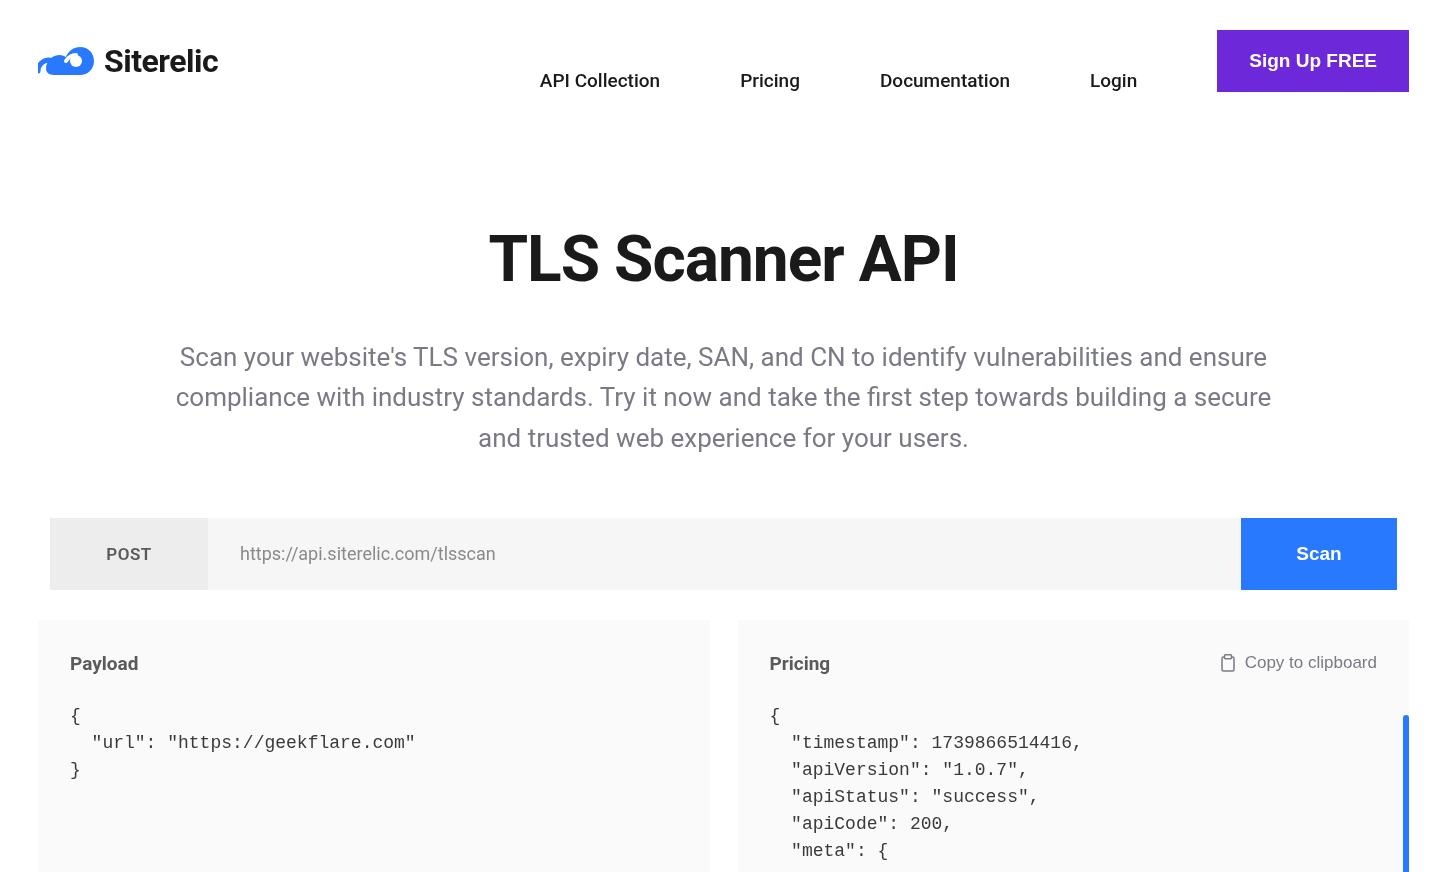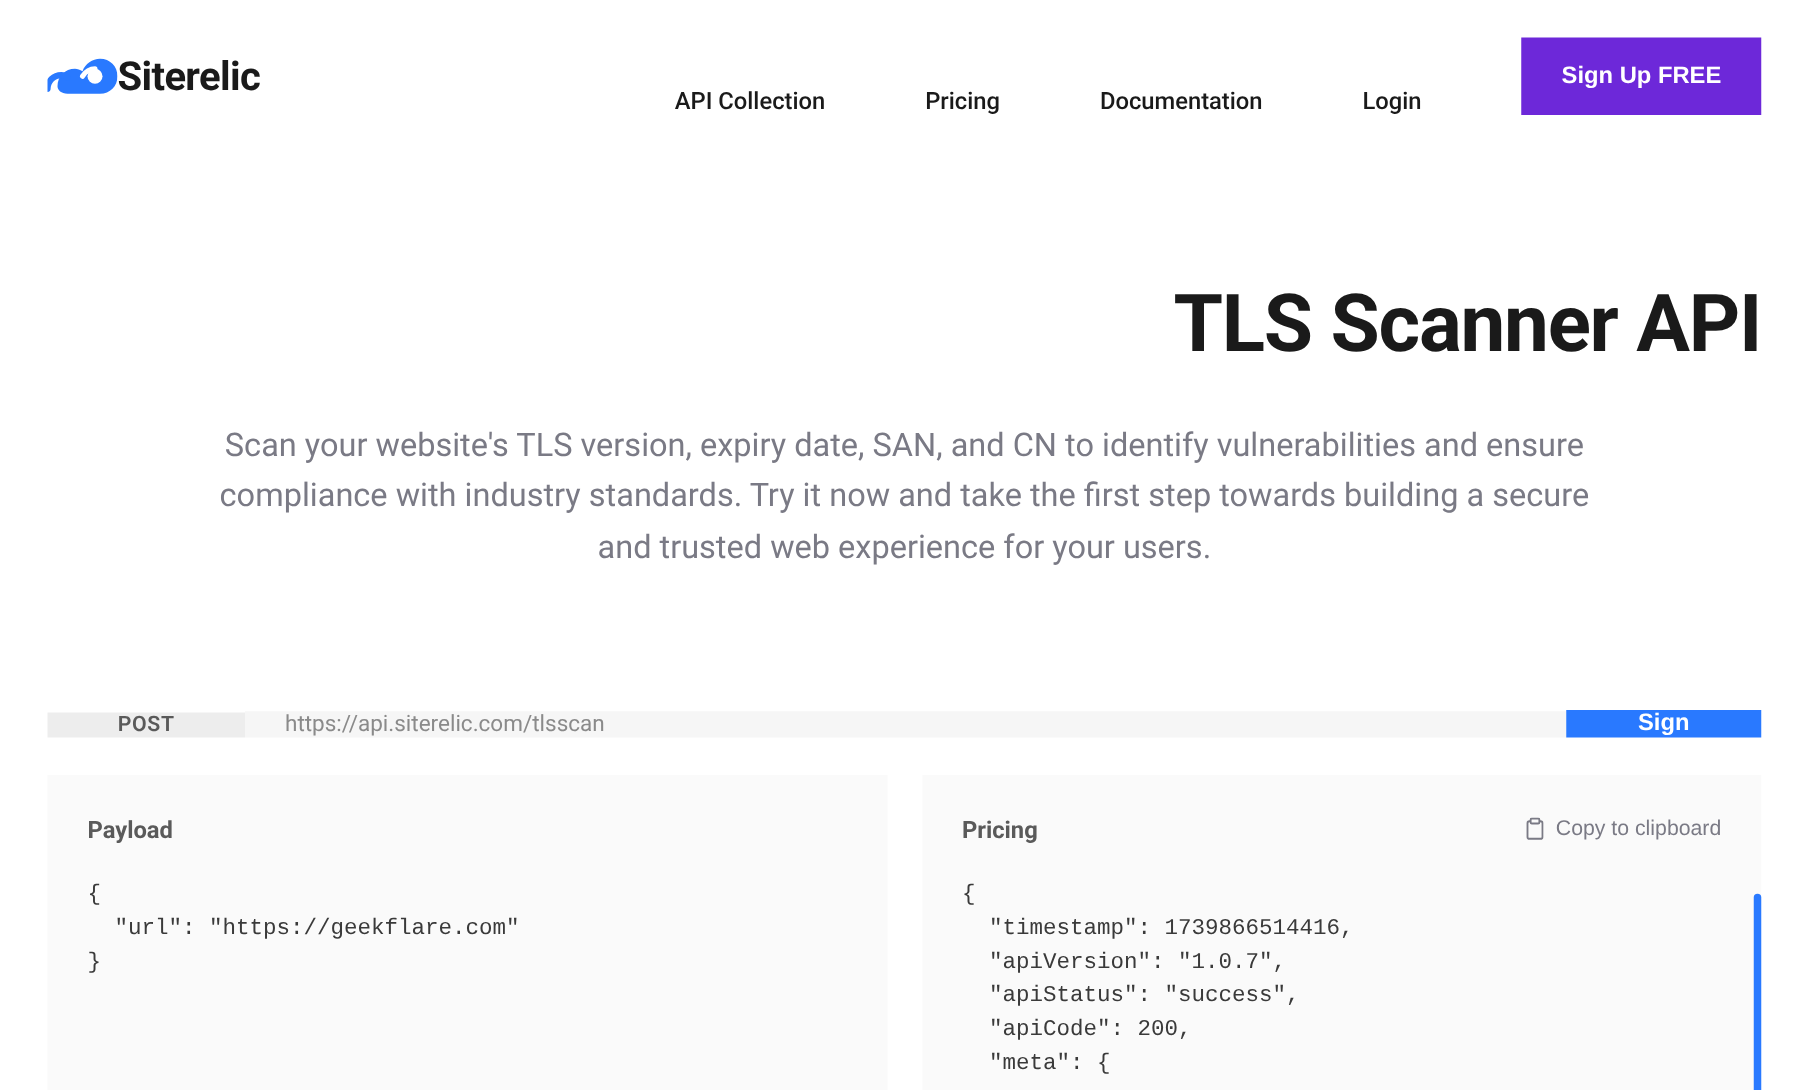--- a/index.html
+++ b/index.html
@@ -14,21 +14,21 @@
     }
     .header {
       display: flex;
       align-items: center;
       justify-content: space-between;
       padding: 30px 38px;
     }
     .logo {
       display: flex;
       align-items: center;
-      gap: 0;
+      gap: 10px;
     }
     .logo-icon {
       width: 56px;
       height: 40px;
     }
     .logo-text {
       font-size: 32px;
       font-weight: 700;
       color: #1a1a1a;
       letter-spacing: -0.5px;
@@ -57,35 +57,33 @@
     .main {
       padding: 100px 38px 0;
       text-align: center;
     }
     .page-title {
       font-size: 64px;
       font-weight: 700;
       color: #1a1a1a;
       margin-bottom: 40px;
       letter-spacing: -1px;
-      text-align: right;
     }
     .page-subtitle {
       font-size: 26px;
       color: #7a7a85;
       line-height: 1.55;
       max-width: 1120px;
       margin: 16px auto;
       font-weight: 400;
     }
     .request-bar {
       display: flex;
-      margin: 60px 0 30px;
+      margin: 60px 12px 30px;
       height: 72px;
-      align-items: flex-end;
     }
     .method-box {
       background: #ededed;
       display: flex;
       align-items: center;
       justify-content: center;
       width: 158px;
       font-size: 17px;
       font-weight: 600;
       color: #5a5a5a;
@@ -188,21 +186,21 @@
   </nav>
 </header>
 
 <main class="main">
   <h1 class="page-title">TLS Scanner API</h1>
   <p class="page-subtitle">Scan your website's TLS version, expiry date, SAN, and CN to identify vulnerabilities and ensure compliance with industry standards. Try it now and take the first step towards building a secure and trusted web experience for your users.</p>
 
   <div class="request-bar">
     <div class="method-box">POST</div>
     <div class="url-box">https://api.siterelic.com/tlsscan</div>
-    <button class="send-btn">Sign</button>
+    <button class="send-btn">Scan</button>
   </div>
 
   <div class="panels">
     <div class="panel">
       <div class="panel-header">
         <div class="panel-title">Payload</div>
       </div>
       <div class="code-block">{
   "url": "https://geekflare.com"
 }</div>

